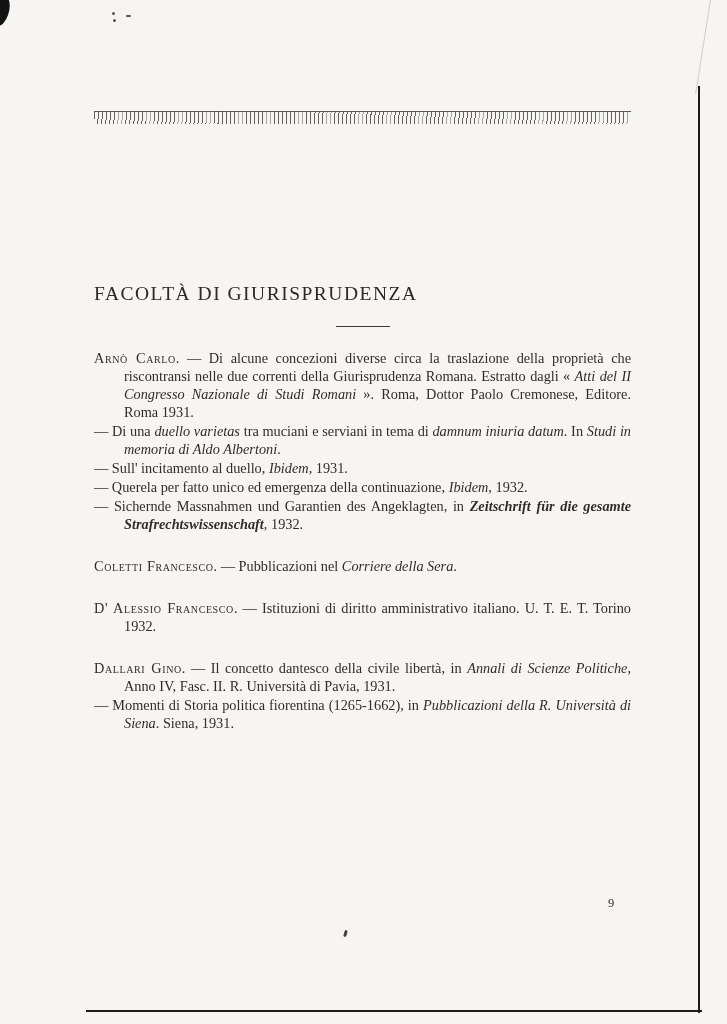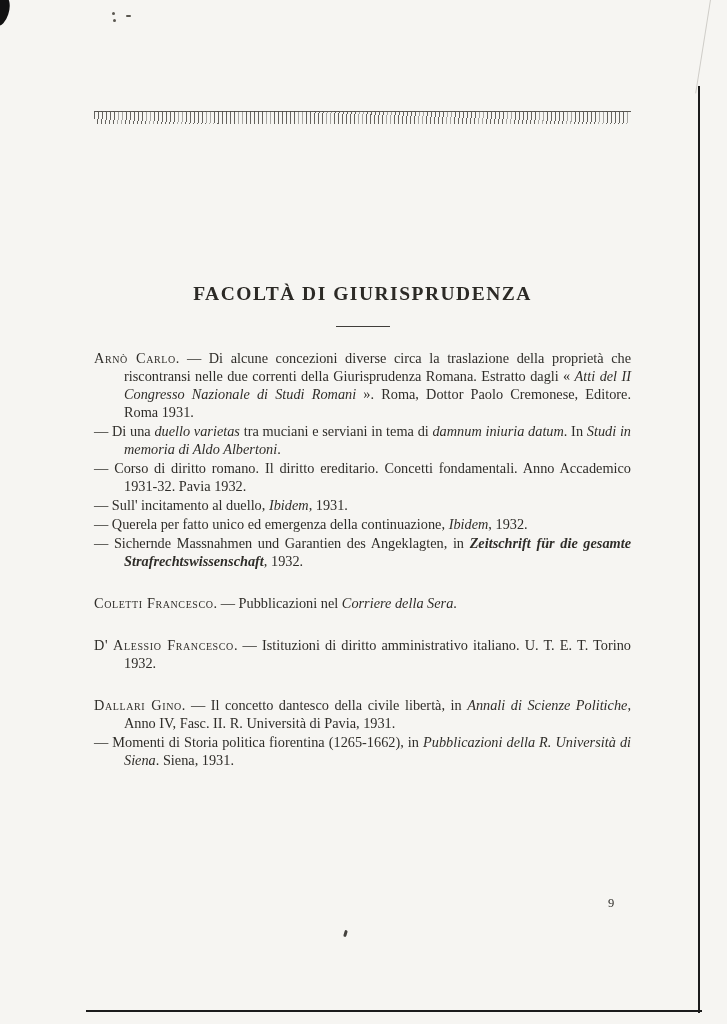--- a/index.html
+++ b/index.html
@@ -17,23 +17,23 @@
   .ornament {
     position: absolute; left: 94px; top: 111px; width: 537px; height: 12px;
     border-top: 1px solid rgba(74,72,68,.9);
     background:
       repeating-linear-gradient(90deg, rgba(246,245,242,0) 0 22px, rgba(246,245,242,.45) 22px 30px),
       repeating-linear-gradient(94deg, rgba(74,72,68,.85) 0 1px, rgba(0,0,0,0) 1px 4px);
   }
 
   .title {
     position: absolute; left: 94px; top: 283px; width: 537px;
-    text-align: center;
+    text-align: left;
     font-size: 19.5px; letter-spacing: 1.5px;
-    color: #2c2a26; font-weight: 700;
+    color: #2c2a26; font-weight: 400;
     white-space: nowrap;
   }
   .title-rule {
     position: absolute; left: 336px; top: 326px; width: 54px; height: 1px;
     background: #3f3d3a;
   }
 
   .content {
     position: absolute; left: 94px; top: 349px; width: 537px;
     font-size: 14.3px; line-height: 18px;
@@ -81,21 +81,20 @@
 <div class="page">
 
   <div class="ornament"></div>
 
   <div class="title">FACOLTÀ DI GIURISPRUDENZA</div>
   <div class="title-rule"></div>
 
   <div class="content">
       <p class="entry group-start"><span class="sc">Arnò Carlo</span><span>. — Di alcune concezioni diverse circa la traslazione della proprietà che riscontransi nelle due correnti della Giurisprudenza Romana. Estratto dagli « </span><span class="it">Atti del II Congresso Nazionale di Studi Romani</span><span> ». Roma, Dottor Paolo Cremonese, Editore. Roma 1931.</span></p>
       <p class="entry"><span>— Di una </span><span class="it">duello varietas</span><span> tra muciani e serviani in tema di </span><span class="it">damnum iniuria datum</span><span>. In </span><span class="it">Studi in memoria di Aldo Albertoni</span><span>.</span></p>
-      <p class="entry"><span>— Corso di diritto romano. Il diritto ereditario. Concetti fondamentali. Anno Accademico 1931-32. Pavia 1932.</span></p>
       <p class="entry"><span>— Sull' incitamento al duello, </span><span class="it">Ibidem</span><span>, 1931.</span></p>
       <p class="entry"><span>— Querela per fatto unico ed emergenza della continuazione, </span><span class="it">Ibidem</span><span>, 1932.</span></p>
       <p class="entry"><span>— Sichernde Massnahmen und Garantien des Angeklagten, in </span><span class="it bd">Zeitschrift für die gesamte Strafrechtswissenschaft</span><span>, 1932.</span></p>
       <p class="entry group-start"><span class="sc">Coletti Francesco</span><span>. — Pubblicazioni nel </span><span class="it">Corriere della Sera</span><span>.</span></p>
       <p class="entry group-start"><span class="sc">D' Alessio Francesco</span><span>. — Istituzioni di diritto amministrativo italiano. U. T. E. T. Torino 1932.</span></p>
       <p class="entry group-start"><span class="sc">Dallari Gino</span><span>. — Il concetto dantesco della civile libertà, in </span><span class="it">Annali di Scienze Politiche</span><span>, Anno IV, Fasc. II. R. Università di Pavia, 1931.</span></p>
       <p class="entry"><span>— Momenti di Storia politica fiorentina (1265-1662), in </span><span class="it">Pubblicazioni della R. Università di Siena</span><span>. Siena, 1931.</span></p>
     </div>
 
   <div class="page-number">9</div>

